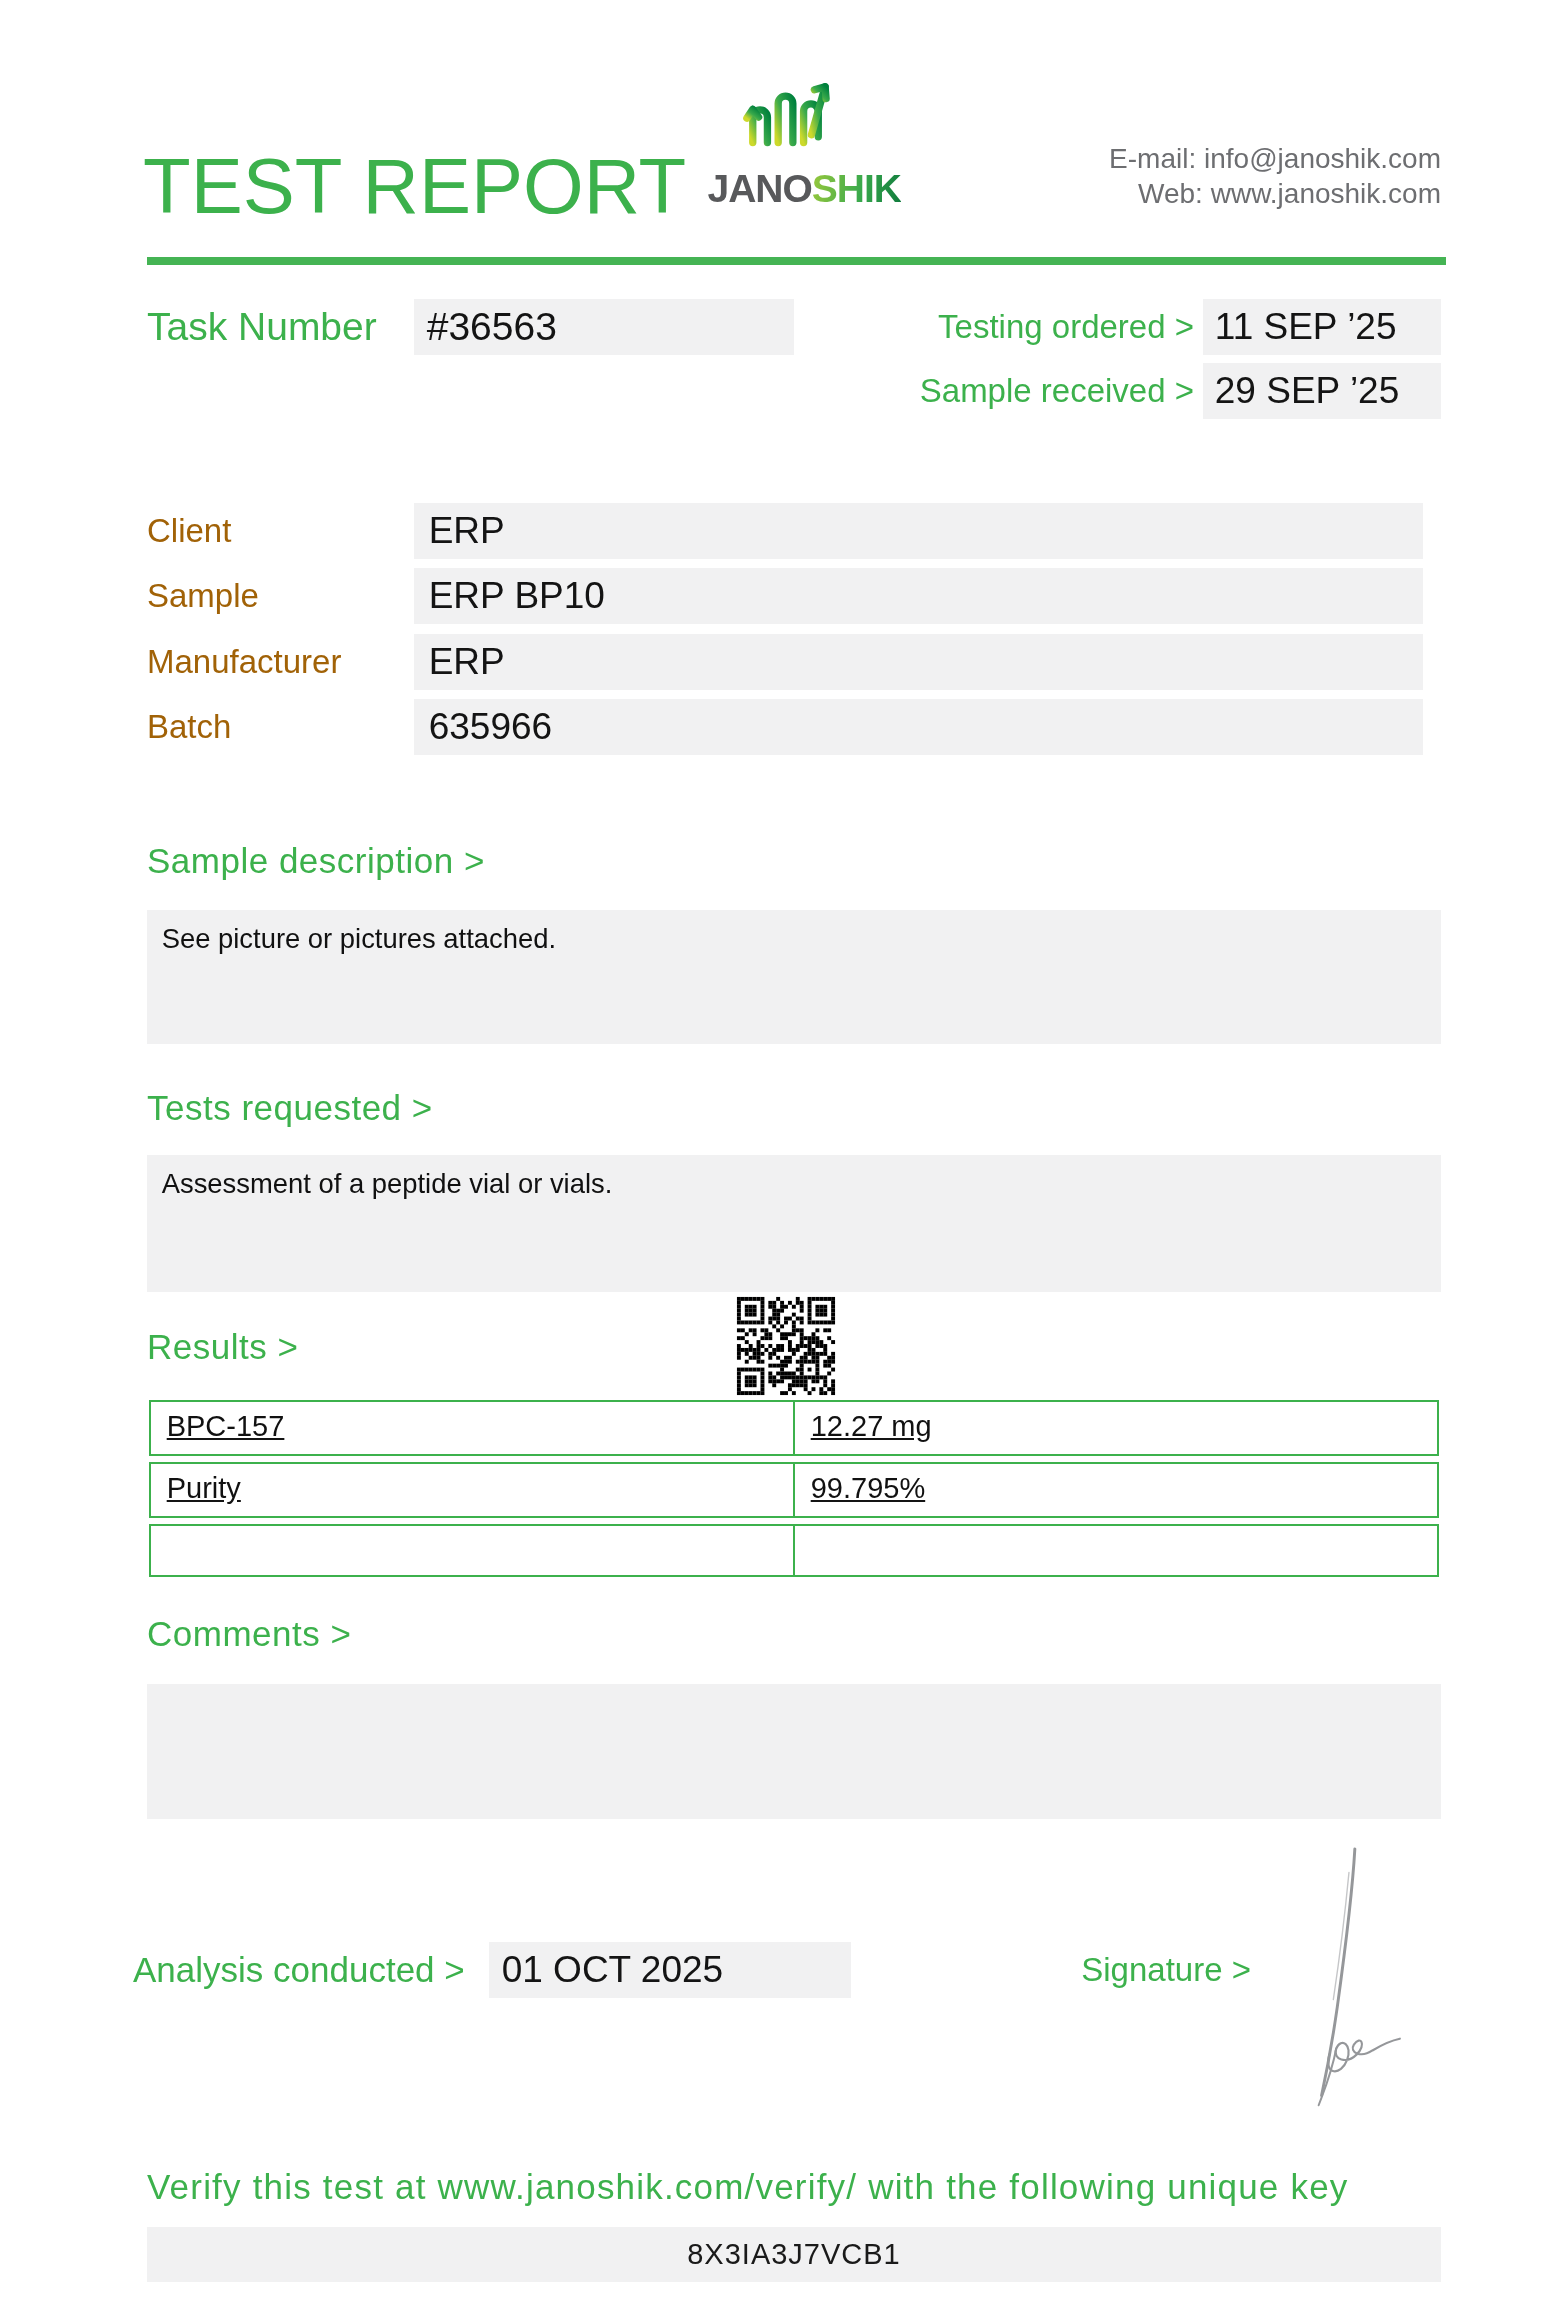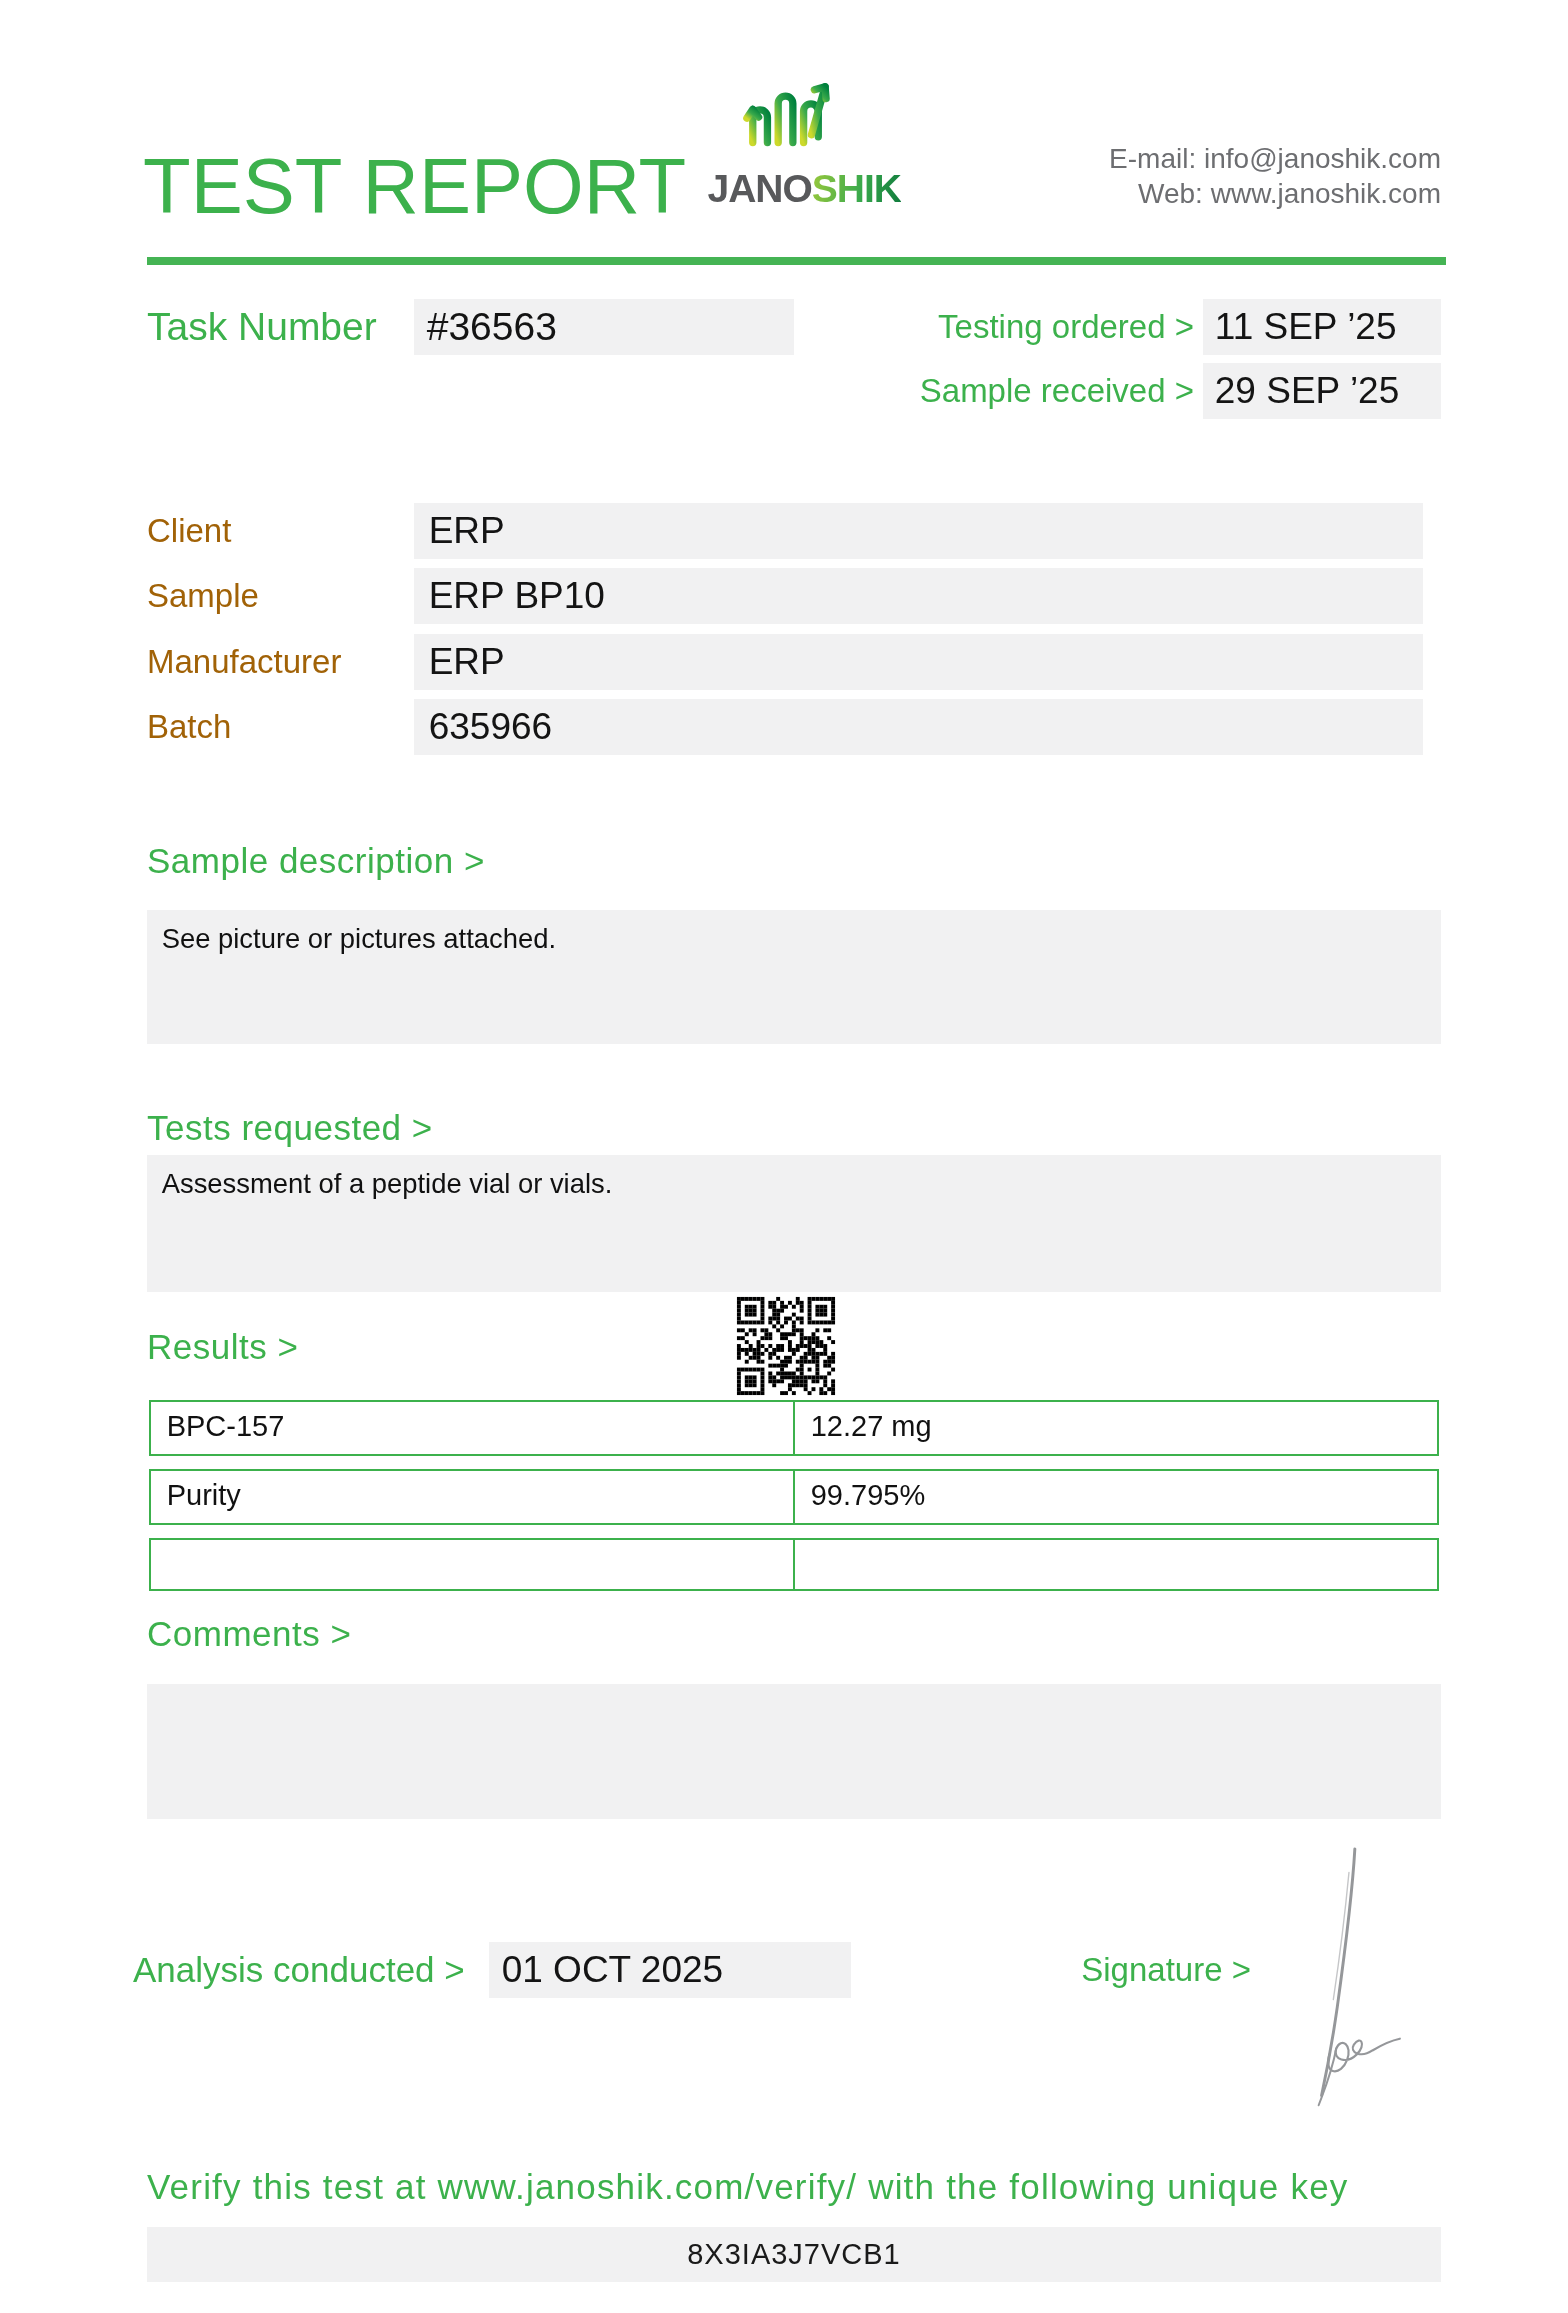--- a/index.html
+++ b/index.html
@@ -28,30 +28,30 @@
   .info-label{left:147px;font-size:33px;line-height:56px;color:#a16207;}
   .info-box{left:414px;width:1009px;height:56px;background:#F1F1F2;}
   .info-box span{display:block;margin-left:14.7px;font-size:37px;line-height:56px;color:#141414;}
   .iy0{top:503px;} .iy1{top:568px;} .iy2{top:634px;} .iy3{top:699px;}
 
   
   .heading{left:147px;font-size:35px;line-height:43px;color:#3CB14C;letter-spacing:0.5px;}
   .graybox{left:147px;width:1294px;background:#F1F1F2;}
   .graybox .bodytext{display:block;margin:11.8px 0 0 14.7px;font-size:27.4px;line-height:33px;color:#111;}
   .h-desc{top:839px;} .b-desc{top:910px;height:134px;}
-  .h-req{top:1086px;margin-top:20px;}  .b-req{top:1155px;height:137px;}
+  .h-req{top:1086px;}  .b-req{top:1155px;height:137px;}
   .h-res{top:1325px;}
   .h-com{top:1612px;}  .b-com{top:1684px;height:135px;}
 
   
   .qr{left:734px;top:1294px;width:104px;height:104px;background:#fff;}
 
   
   .tbl{left:149px;top:1400px;width:1290px;}
-  .trow{display:flex;border:2.9px solid #3CB14C;background:#fff;margin-bottom:13px;box-sizing:border-box;}
+  .trow{display:flex;border:2.9px solid #3CB14C;background:#fff;margin-bottom:6px;box-sizing:border-box;text-decoration:underline;}
   .trow.h57{height:56px;} .trow.h54{height:53px;}
   .tcell{box-sizing:border-box;}
   .tcell.c1{width:642px;}
   .tcell.c2{flex:1;border-left:2.9px solid #3CB14C;}
   .tcell span{display:block;margin-left:15.7px;font-size:29px;line-height:48px;color:#111;}
 
   
   .an-label{left:133px;top:1942px;font-size:35px;line-height:56px;color:#3CB14C;}
   .an-box{left:489px;top:1942px;width:362px;height:56px;background:#F1F1F2;}
   .an-box span{display:block;margin-left:12.7px;font-size:37px;line-height:56px;color:#141414;}

